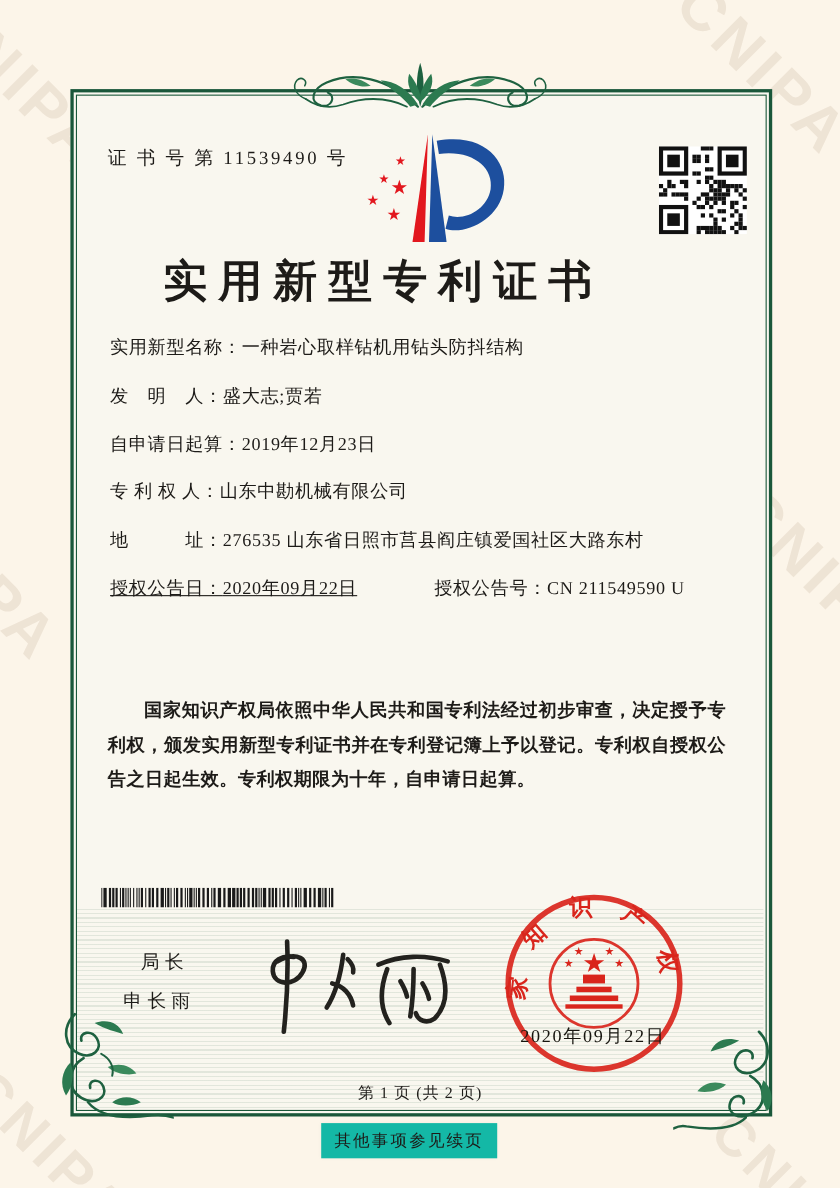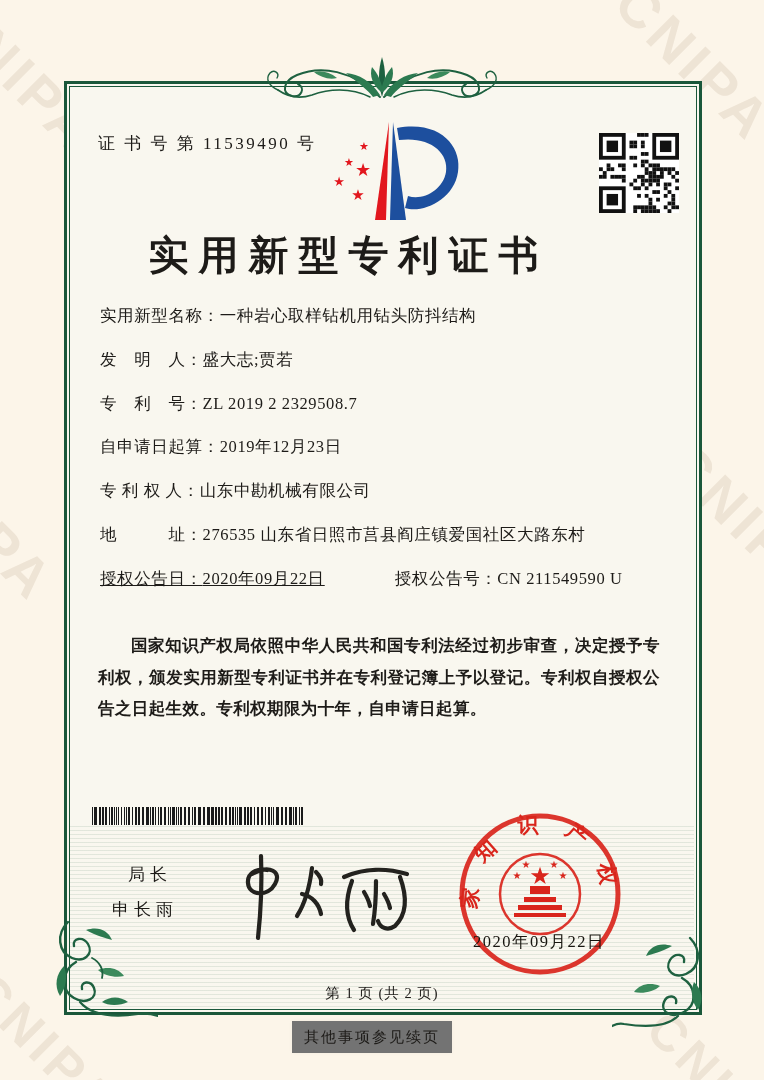--- a/index.html
+++ b/index.html
@@ -40,21 +40,21 @@
   .paras{left:98px;top:630px;width:562px;font-size:16.5px;line-height:31.5px;letter-spacing:0.4px;text-align:justify;}
   .paras p{margin:0;text-indent:2em;font-weight:bold;}
   .barcode{left:92px;top:807px;width:214px;height:18px;}
   .director-label{left:112px;top:863px;font-size:17px;letter-spacing:5px;margin-left:16px;}
   .director-name{left:112px;top:898px;font-size:17px;letter-spacing:5px;}
   .signature{left:224px;top:850px;width:205px;height:94px;}
   .seal{left:456px;top:810px;width:168px;height:168px;z-index:5;}
   .seal-date{left:473px;top:931px;font-size:16.5px;letter-spacing:1.5px;z-index:6;color:#17150f;}
   .page-info{left:0;top:984px;width:764px;text-align:center;font-size:14.5px;letter-spacing:1px;z-index:6;}
   .cont-box{
-    left:292px;top:1021px;width:160px;height:32px;background:#737373;z-index:4;
+    left:292px;top:1021px;width:160px;height:32px;background:#14b8a6;z-index:4;
     display:flex;align-items:center;justify-content:center;
     font-size:15px;letter-spacing:2px;box-shadow:0 0 4px rgba(0,0,0,0.04);
   }
   .flourish{position:absolute;z-index:3;pointer-events:none;}
   .fl-top{left:262px;top:50px;width:240px;height:52px;}
   .fl-bl{left:46px;top:918px;width:112px;height:104px;}
   .fl-br{left:612px;top:936px;width:100px;height:92px;}
   svg{display:block;}
 </style>
 </head>
@@ -244,21 +244,20 @@
       <rect x="80" y="56" width="4" height="4"></rect>
       <rect x="80" y="76" width="4" height="4"></rect>
     </g>
 </svg>
 
 <div class="abs title">实用新型专利证书</div>
 
 <div class="abs fields">
   <div class="frow"><span>实用新型名称：</span><span>一种岩心取样钻机用钻头防抖结构</span></div>
   <div class="frow"><span>发　明　人：</span><span>盛大志;贾若</span></div>
-  <div class="frow"><span>专　利　号：</span><span>ZL 2019 2 2329508.7</span></div>
   <div class="frow"><span>自申请日起算：</span><span>2019年12月23日</span></div>
   <div class="frow"><span>专 利 权 人：</span><span>山东中勘机械有限公司</span></div>
   <div class="frow"><span>地　　　址：</span><span>276535 山东省日照市莒县阎庄镇爱国社区大路东村</span></div>
   <div class="frow">
     <span class="pair2"><span>授权公告日：</span><span>2020年09月22日</span></span>
     <span><span>授权公告号：</span><span>CN 211549590 U</span></span>
   </div>
 </div>
 
 <div class="abs paras">

